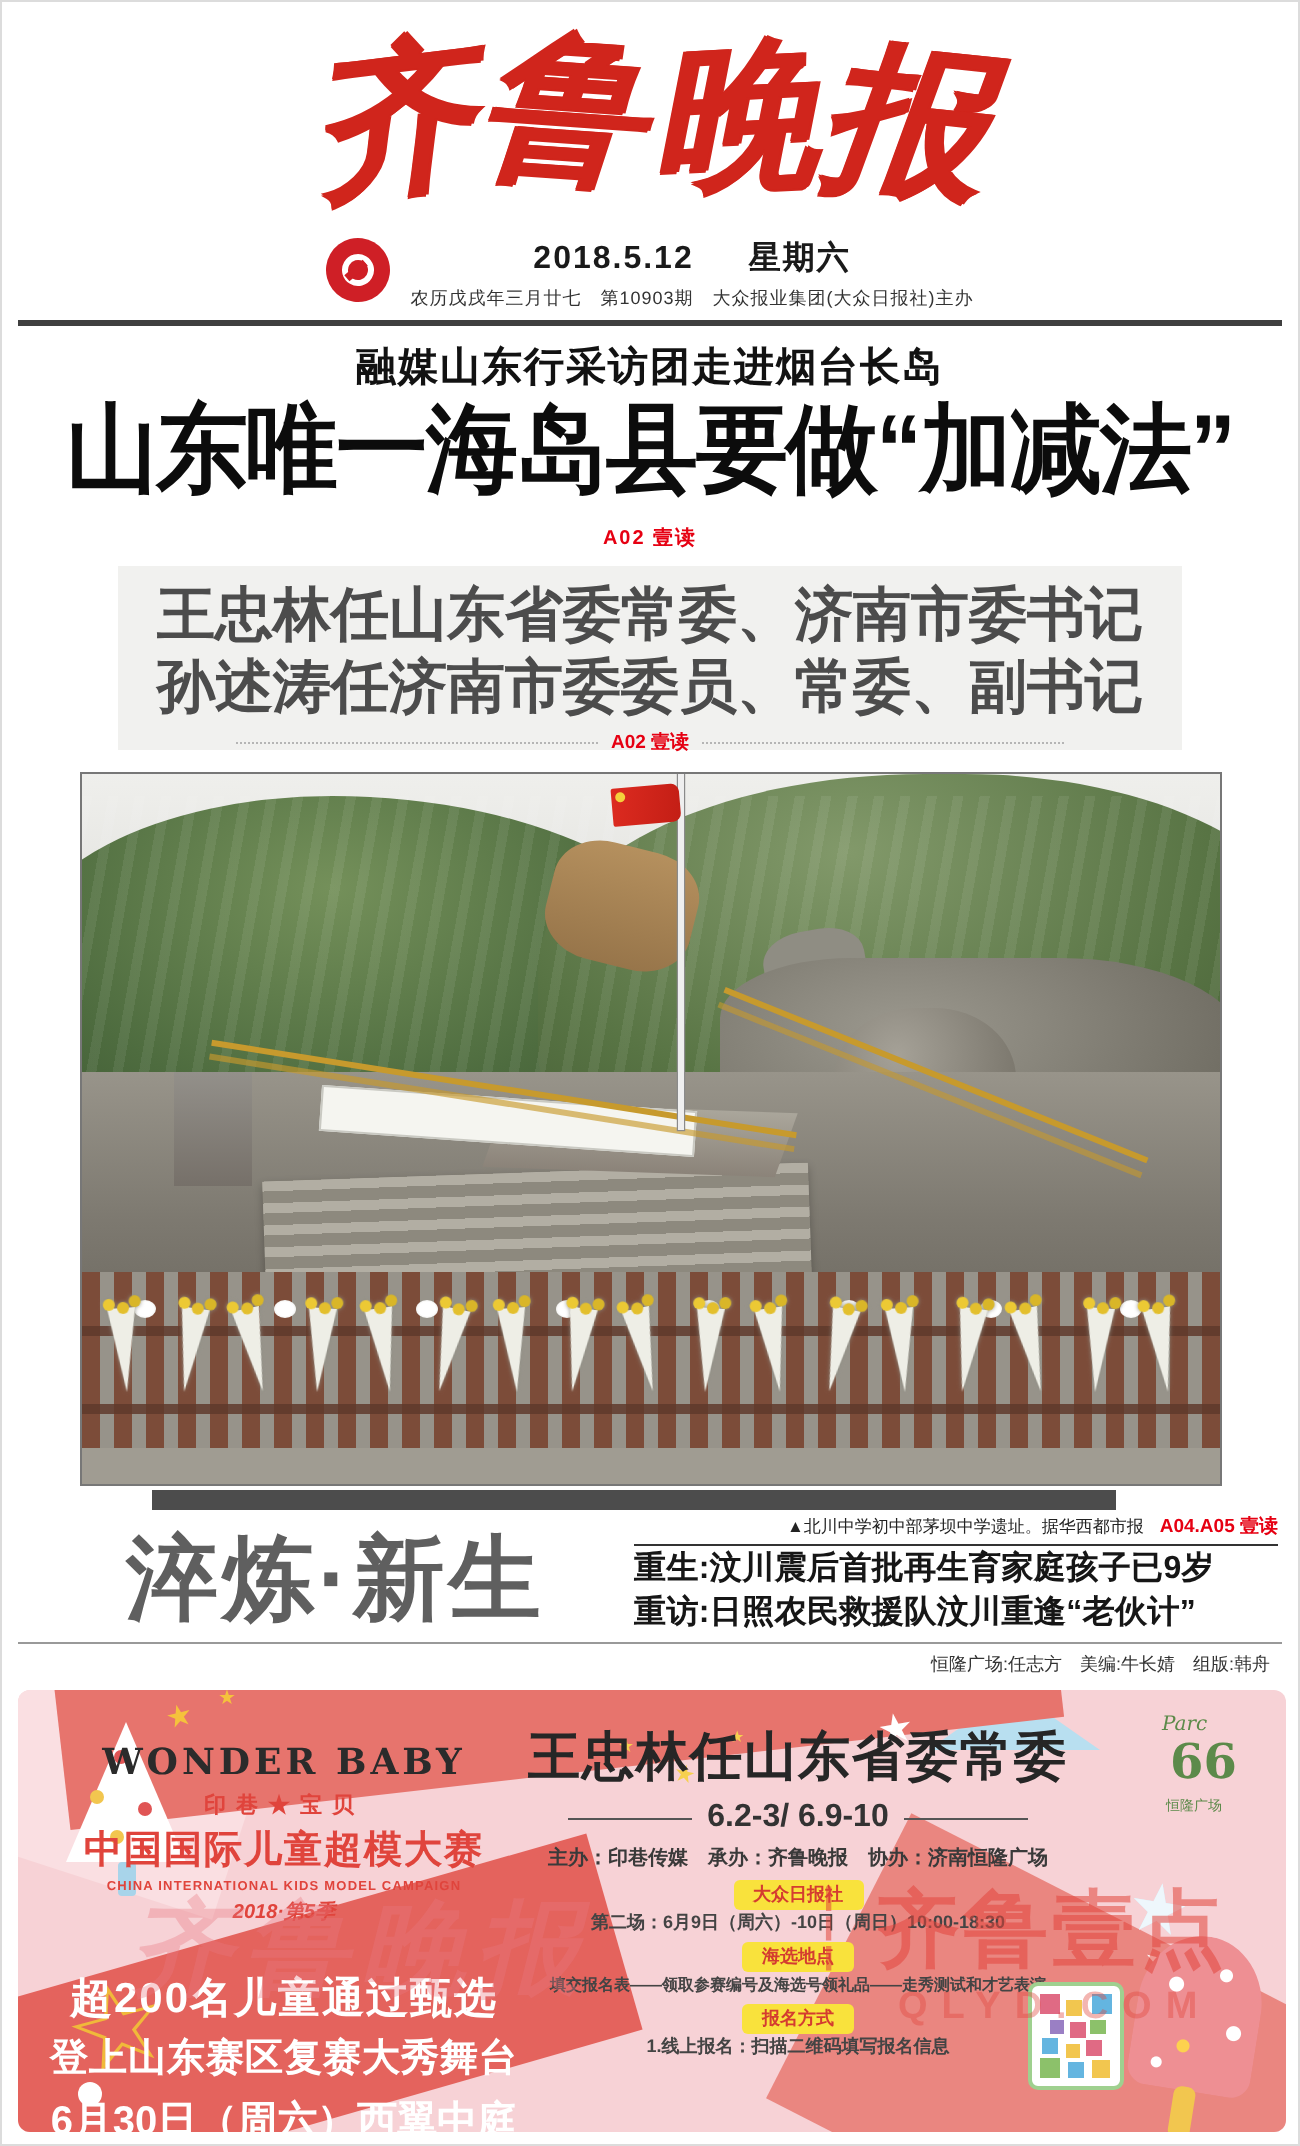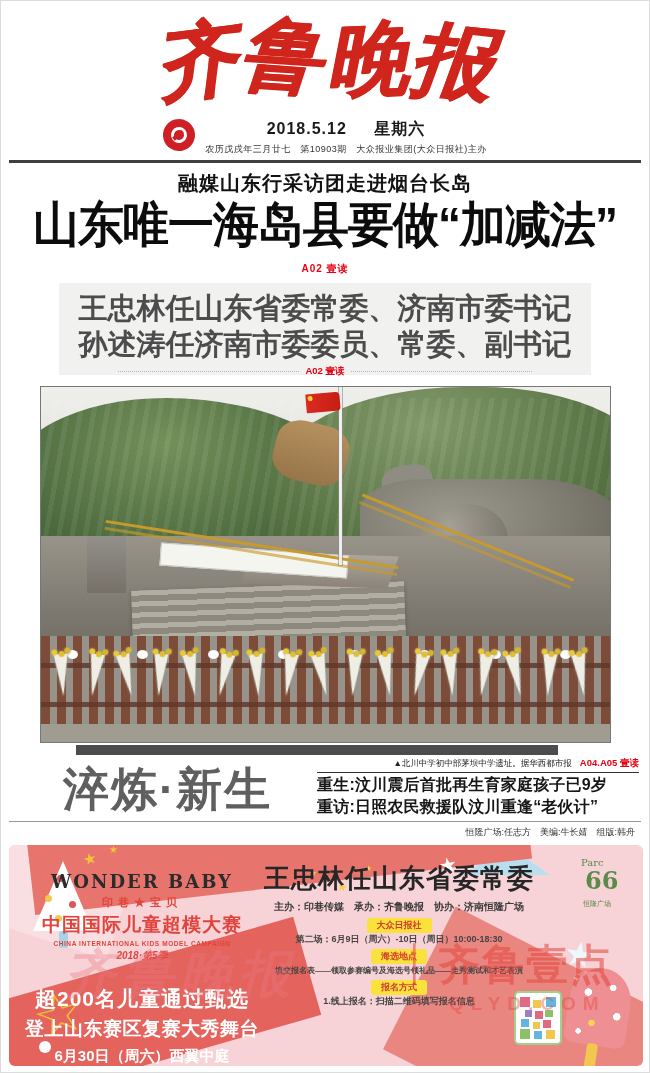--- a/index.html
+++ b/index.html
@@ -96,34 +96,34 @@
   .star{position:absolute;line-height:1;}
   .popsicle{position:absolute;right:6px;bottom:-8px;width:76px;height:120px;transform:rotate(9deg);}
   .pop-body{position:absolute;left:6px;top:14px;width:62px;height:78px;background:#ee8f93;border-radius:50% 50% 10px 10px/45% 45% 10px 10px;
     background-image:radial-gradient(circle at 18px 26px,#fff 3.5px,transparent 4px),radial-gradient(circle at 42px 18px,#fff 3px,transparent 3.5px),
     radial-gradient(circle at 50px 46px,#fff 3.5px,transparent 4px),radial-gradient(circle at 26px 56px,#fdd24e 3px,transparent 3.5px),
     radial-gradient(circle at 14px 66px,#fff 2.5px,transparent 3px);}
   .pop-stick{position:absolute;left:31px;top:90px;width:11px;height:26px;background:#f2c64f;border-radius:4px;}
   .pop-star{position:absolute;left:-6px;top:-16px;font-size:34px;color:#eef7fc;text-shadow:0 0 0 #cfe9f5;}
   .qr{position:absolute;left:505px;top:146px;width:48px;height:54px;background:#fff;border:2px solid #9fd08f;border-radius:5px;padding:3px;}
   .parc{position:absolute;left:572px;top:8px;width:58px;color:#5c8a4a;text-align:left;line-height:1;}
-  .parc .p1{font-family:"DejaVu Serif",serif;font-size:10px;}
+  .parc .p1{font-family:"DejaVu Serif",serif;font-style:italic;font-size:10px;}
   .parc .p2{font-family:"DejaVu Serif",serif;font-size:24px;font-weight:bold;margin-left:4px;}
   .parc .p3{font-size:7px;display:inline-block;margin-left:2px;}
 
   .ad-left{position:absolute;left:14px;top:26px;width:238px;text-align:center;}
   .brand-en{font-family:"DejaVu Serif",serif;font-size:18px;font-weight:bold;color:#2b2b2b;letter-spacing:2px;}
   .brand-cn{font-size:11px;font-weight:bold;color:#e0443c;letter-spacing:5px;margin-top:3px;}
   .event-name{font-size:19px;font-weight:900;color:#e0443c;letter-spacing:1px;margin-top:2px;}
   .event-en{font-size:6.5px;font-weight:bold;color:#e0443c;letter-spacing:0.6px;margin-top:2px;}
   .season{font-size:10px;font-style:italic;font-weight:bold;color:#e0443c;margin-top:2px;}
   .promo{margin-top:22px;color:#fff;font-weight:bold;}
   .promo .pl1{font-size:21px;letter-spacing:1px;}
   .promo .pl2{font-size:19px;letter-spacing:0.5px;margin-top:3px;}
-  .promo .pl3{font-size:15px;margin-top:5px;}
+  .promo .pl3{font-size:20px;margin-top:5px;}
 
   .ad-center{position:absolute;left:240px;top:16px;width:300px;text-align:center;color:#333;}
   .ad-headline{font-size:26px;font-weight:900;color:#262626;letter-spacing:1px;}
   .dates-row{display:flex;align-items:center;justify-content:center;gap:8px;margin-top:4px;}
   .dates-row .dl{width:62px;border-top:1.5px solid #555;}
   .dates-row .dt{font-size:16px;font-weight:bold;color:#333;}
   .organizers{font-size:10px;font-weight:bold;color:#3a3a3a;margin-top:4px;}
   .badge{display:inline-block;background:#f9e23c;color:#d43c30;font-size:9px;font-weight:bold;
     padding:1px 10px;border-radius:3px;margin-top:4px;}
   .adline{font-size:9px;font-weight:bold;color:#444;line-height:11px;margin-top:1px;}
@@ -268,20 +268,25 @@
       <div class="season" data-name="ad-season">2018·第5季</div>
       <div class="promo" data-name="ad-promo-block">
         <div class="pl1" data-name="ad-promo-line-1">超200名儿童通过甄选</div>
         <div class="pl2" data-name="ad-promo-line-2">登上山东赛区复赛大秀舞台</div>
         <div class="pl3" data-name="ad-promo-line-3">6月30日（周六）西翼中庭</div>
       </div>
     </div>
 
     <div class="ad-center" data-name="ad-center-column">
       <div class="ad-headline" data-name="ad-headline">王忠林任山东省委常委</div>
+      <div class="dates-row" data-name="ad-dates-row">
+        <span class="dl" data-name="dash-line"></span>
+        <span class="dt" data-name="ad-dates">6.2-3/ 6.9-10</span>
+        <span class="dl" data-name="dash-line"></span>
+      </div>
       <div class="organizers" data-name="ad-organizers">主办：印巷传媒　承办：齐鲁晚报　协办：济南恒隆广场</div>
       <div><span class="badge" data-name="badge-audition-time">大众日报社</span></div>
       <div class="adline" data-name="ad-time-2">第二场：6月9日（周六）-10日（周日）10:00-18:30</div>
       <div><span class="badge" data-name="badge-audition-place">海选地点</span></div>
       <div class="adline small" data-name="ad-process">填交报名表——领取参赛编号及海选号领礼品——走秀测试和才艺表演</div>
       <div><span class="badge" data-name="badge-signup">报名方式</span></div>
       <div class="adline" data-name="ad-signup-1">1.线上报名：扫描二维码填写报名信息</div>
 
     </div>
 

